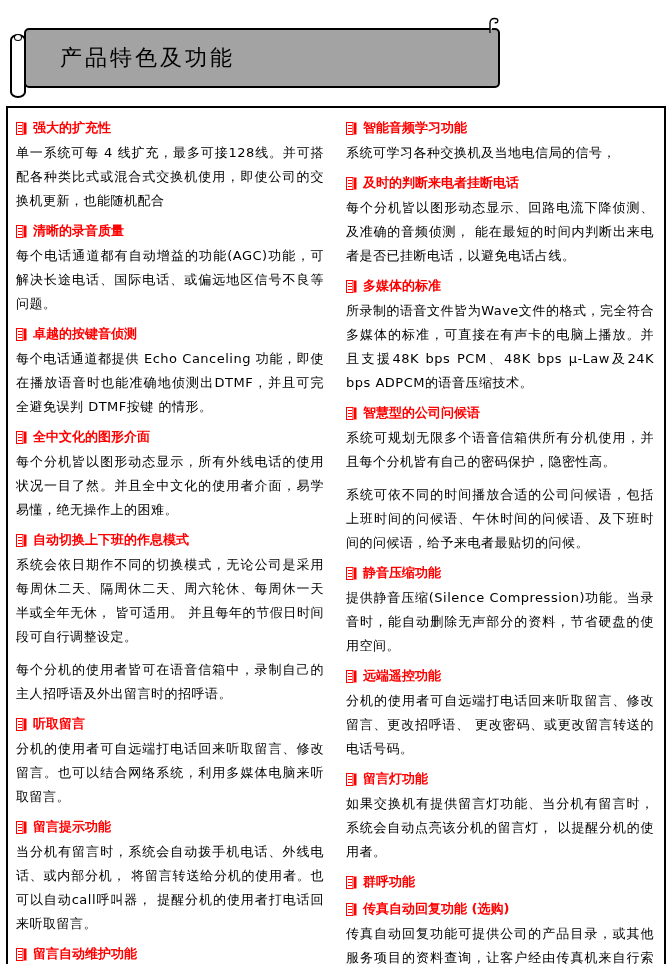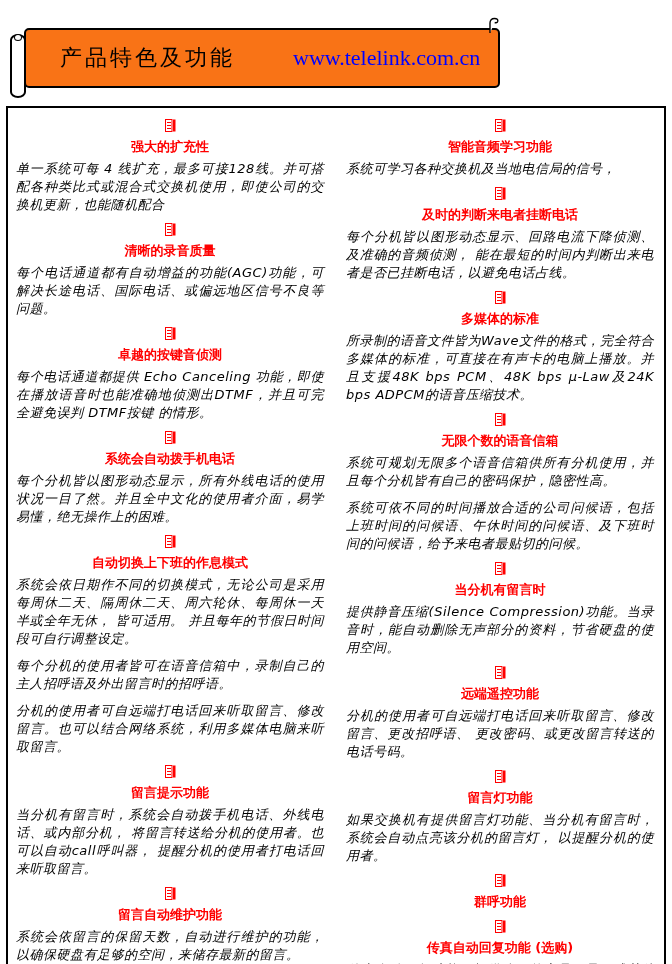--- a/index.html
+++ b/index.html
@@ -35,21 +35,21 @@
     border: 1px solid #000;
     border-radius: 50%;
     background: #fff;
   }
   .banner-panel {
     position: absolute;
     left: 14px; top: 2px;
     width: 476px; height: 60px;
     border: 2px solid #000;
     border-radius: 5px;
-    background: #f97316;
+    background: #a3a3a3;
     display: flex;
     align-items: center;
     z-index: 1;
   }
   .banner-curl {
     position: absolute;
     right: -4px; top: -14px;
     z-index: 3;
   }
   .banner-title {
@@ -82,41 +82,38 @@
   .feature { margin-bottom: 9px; }
   .feature-heading {
     display: flex;
     align-items: center;
     gap: 6px;
     color: #ff0000;
     font-size: 13px;
     font-weight: bold;
     margin: 7px 0 4px 0;
     white-space: nowrap;
-    flex-direction: column;
   }
   .doc-icon { display: inline-flex; flex: 0 0 auto; }
   .feature-body {
     font-size: 13px;
-    line-height: 18px;
+    line-height: 24px;
     text-align: justify;
     letter-spacing: 0.5px;
-    font-style: italic;
   }
 </style>
 </head>
 <body>
 
 <div class="banner">
   <div class="banner-roll">
     <div class="banner-roll-hole"></div>
   </div>
   <div class="banner-panel">
     <span class="banner-title">产品特色及功能</span>
-    <a class="banner-url" href="#">www.telelink.com.cn</a>
     <span class="banner-curl">
       <svg width="15" height="17" viewBox="0 0 15 17">
         <path d="M3 17 V7 Q3 2.5 7.5 2.5 q4 0 3.2 2.8 q-0.7 2.2 -3 1.2" fill="#ffffff" stroke="#000" stroke-width="1.4"></path>
       </svg>
     </span>
   </div>
 </div>
 
 <div class="content-box">
   <div class="col">
@@ -172,21 +169,21 @@
     <h3 class="feature-heading">
       <span class="doc-icon">
         <svg width="11" height="13" viewBox="0 0 11 13">
           <rect x="0.5" y="0.5" width="6.5" height="12" fill="#ffffff" stroke="#ff0000" stroke-width="1"></rect>
           <line x1="2" y1="3.5" x2="6" y2="3.5" stroke="#ff0000" stroke-width="1"></line>
           <line x1="2" y1="6.5" x2="6" y2="6.5" stroke="#ff0000" stroke-width="1"></line>
           <line x1="2" y1="9.5" x2="6" y2="9.5" stroke="#ff0000" stroke-width="1"></line>
           <rect x="8" y="0.5" width="2.5" height="12" fill="#ff0000"></rect>
         </svg>
       </span>
-      <span class="heading-text">系统会自动拨手机电话</span>
+      <span class="heading-text">全中文化的图形介面</span>
     </h3>
     <p class="feature-body">每个分机皆以图形动态显示，所有外线电话的使用状况一目了然。并且全中文化的使用者介面，易学易懂，绝无操作上的困难。</p>
   </section>
 
   <section class="feature">
     <h3 class="feature-heading">
       <span class="doc-icon">
         <svg width="11" height="13" viewBox="0 0 11 13">
           <rect x="0.5" y="0.5" width="6.5" height="12" fill="#ffffff" stroke="#ff0000" stroke-width="1"></rect>
           <line x1="2" y1="3.5" x2="6" y2="3.5" stroke="#ff0000" stroke-width="1"></line>
@@ -198,20 +195,32 @@
       <span class="heading-text">自动切换上下班的作息模式</span>
     </h3>
     <p class="feature-body">系统会依日期作不同的切换模式，无论公司是采用每周休二天、隔周休二天、周六轮休、每周休一天半或全年无休， 皆可适用。 并且每年的节假日时间段可自行调整设定。</p>
   </section>
 
   <section class="feature">
     <p class="feature-body">每个分机的使用者皆可在语音信箱中，录制自己的主人招呼语及外出留言时的招呼语。</p>
   </section>
 
   <section class="feature">
+    <h3 class="feature-heading">
+      <span class="doc-icon">
+        <svg width="11" height="13" viewBox="0 0 11 13">
+          <rect x="0.5" y="0.5" width="6.5" height="12" fill="#ffffff" stroke="#ff0000" stroke-width="1"></rect>
+          <line x1="2" y1="3.5" x2="6" y2="3.5" stroke="#ff0000" stroke-width="1"></line>
+          <line x1="2" y1="6.5" x2="6" y2="6.5" stroke="#ff0000" stroke-width="1"></line>
+          <line x1="2" y1="9.5" x2="6" y2="9.5" stroke="#ff0000" stroke-width="1"></line>
+          <rect x="8" y="0.5" width="2.5" height="12" fill="#ff0000"></rect>
+        </svg>
+      </span>
+      <span class="heading-text">听取留言</span>
+    </h3>
     <p class="feature-body">分机的使用者可自远端打电话回来听取留言、修改留言。也可以结合网络系统，利用多媒体电脑来听取留言。</p>
   </section>
 
   <section class="feature">
     <h3 class="feature-heading">
       <span class="doc-icon">
         <svg width="11" height="13" viewBox="0 0 11 13">
           <rect x="0.5" y="0.5" width="6.5" height="12" fill="#ffffff" stroke="#ff0000" stroke-width="1"></rect>
           <line x1="2" y1="3.5" x2="6" y2="3.5" stroke="#ff0000" stroke-width="1"></line>
           <line x1="2" y1="6.5" x2="6" y2="6.5" stroke="#ff0000" stroke-width="1"></line>
@@ -294,41 +303,41 @@
     <h3 class="feature-heading">
       <span class="doc-icon">
         <svg width="11" height="13" viewBox="0 0 11 13">
           <rect x="0.5" y="0.5" width="6.5" height="12" fill="#ffffff" stroke="#ff0000" stroke-width="1"></rect>
           <line x1="2" y1="3.5" x2="6" y2="3.5" stroke="#ff0000" stroke-width="1"></line>
           <line x1="2" y1="6.5" x2="6" y2="6.5" stroke="#ff0000" stroke-width="1"></line>
           <line x1="2" y1="9.5" x2="6" y2="9.5" stroke="#ff0000" stroke-width="1"></line>
           <rect x="8" y="0.5" width="2.5" height="12" fill="#ff0000"></rect>
         </svg>
       </span>
-      <span class="heading-text">无限个数的语音信箱</span>
+      <span class="heading-text">智慧型的公司问候语</span>
     </h3>
     <p class="feature-body">系统可规划无限多个语音信箱供所有分机使用，并且每个分机皆有自己的密码保护，隐密性高。</p>
   </section>
 
   <section class="feature">
     <p class="feature-body">系统可依不同的时间播放合适的公司问候语，包括上班时间的问候语、午休时间的问候语、及下班时间的问候语，给予来电者最贴切的问候。</p>
   </section>
 
   <section class="feature">
     <h3 class="feature-heading">
       <span class="doc-icon">
         <svg width="11" height="13" viewBox="0 0 11 13">
           <rect x="0.5" y="0.5" width="6.5" height="12" fill="#ffffff" stroke="#ff0000" stroke-width="1"></rect>
           <line x1="2" y1="3.5" x2="6" y2="3.5" stroke="#ff0000" stroke-width="1"></line>
           <line x1="2" y1="6.5" x2="6" y2="6.5" stroke="#ff0000" stroke-width="1"></line>
           <line x1="2" y1="9.5" x2="6" y2="9.5" stroke="#ff0000" stroke-width="1"></line>
           <rect x="8" y="0.5" width="2.5" height="12" fill="#ff0000"></rect>
         </svg>
       </span>
-      <span class="heading-text">当分机有留言时</span>
+      <span class="heading-text">静音压缩功能</span>
     </h3>
     <p class="feature-body">提供静音压缩(Silence Compression)功能。当录音时，能自动删除无声部分的资料，节省硬盘的使用空间。</p>
   </section>
 
   <section class="feature">
     <h3 class="feature-heading">
       <span class="doc-icon">
         <svg width="11" height="13" viewBox="0 0 11 13">
           <rect x="0.5" y="0.5" width="6.5" height="12" fill="#ffffff" stroke="#ff0000" stroke-width="1"></rect>
           <line x1="2" y1="3.5" x2="6" y2="3.5" stroke="#ff0000" stroke-width="1"></line>

